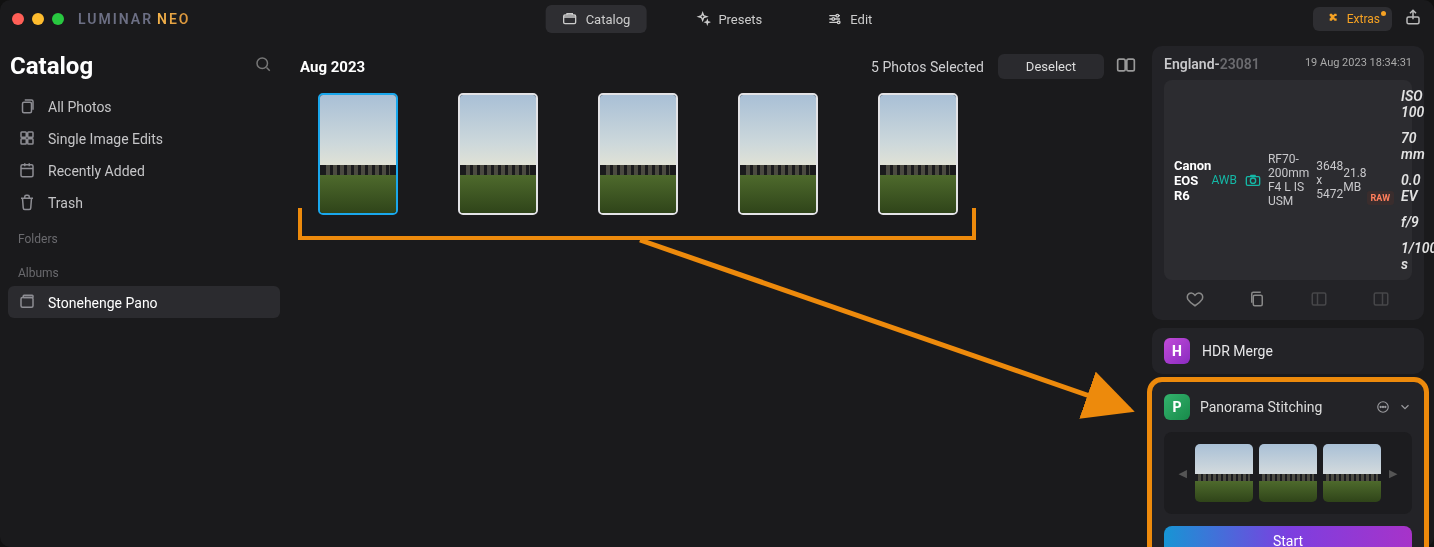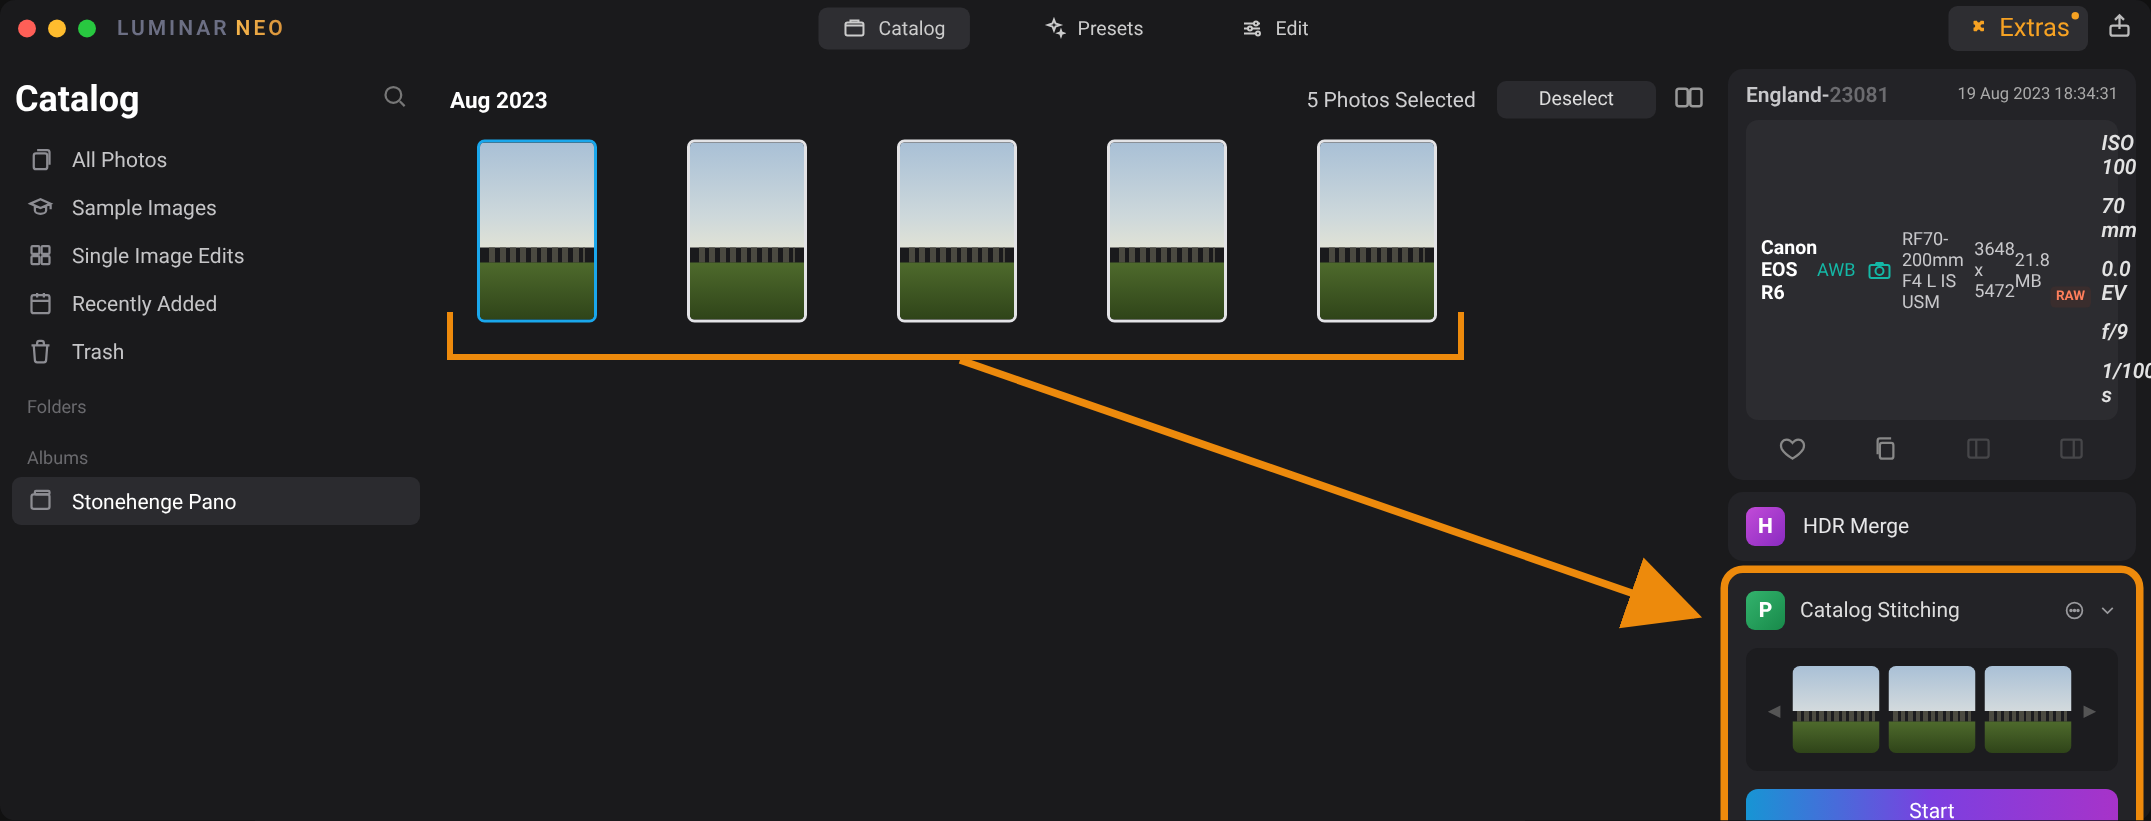--- a/index.html
+++ b/index.html
@@ -13,21 +13,21 @@
   .tr-min { background: #febc2e; }
   .tr-max { background: #28c840; }
   .app-name { margin-left: 14px; letter-spacing: 2px; font-size: 14px; font-weight: 600; display: flex; gap: 4px; align-items: center; }
   .app-name .lum { color: #6c6f84; }
   .app-name .neo { background: linear-gradient(90deg,#f5b44b,#d7923a); -webkit-background-clip: text; color: transparent; }
   .tab-cluster { position: absolute; left: 50%; transform: translateX(-50%); display: flex; gap: 32px; align-items: center; }
   .tab-btn { display: flex; align-items: center; gap: 8px; font-size: 13px; color: #ccc; padding: 6px 16px; border-radius: 6px; cursor: pointer; }
   .tab-btn.selected { background: #2e2e32; }
   .tab-btn svg { width: 16px; height: 16px; }
   .right-tools { margin-left: auto; display: flex; align-items: center; gap: 12px; }
-  .extras-btn { display: flex; align-items: center; gap: 8px; background: #2e2e32; padding: 5px 12px; border-radius: 6px; color: #f6a223; font-size: 17px; cursor: pointer; position: relative; }
+  .extras-btn { display: flex; align-items: center; gap: 8px; background: #2e2e32; padding: 5px 12px; border-radius: 6px; color: #f6a223; font-size: 12px; cursor: pointer; position: relative; }
   .extras-dot { width: 5px; height: 5px; border-radius: 50%; background: #f6a223; position: absolute; top: 4px; right: 6px; }
   .share-btn svg { width: 18px; height: 18px; color: #bbb; }
   
   .body { flex: 1; display: flex; overflow: hidden; }
   
   .sidebar { width: 288px; padding: 10px 8px 0 8px; display: flex; flex-direction: column; }
   .sidebar-head { display: flex; align-items: center; justify-content: space-between; padding: 4px 8px 10px 2px; }
   .sidebar-title { font-size: 24px; font-weight: 700; color: #fff; }
   .search-icon svg { width: 18px; height: 18px; color: #777; }
   .add-btn { background: #0a6bf0; color: #fff; border-radius: 8px; text-align: center; padding: 9px 0; font-size: 14px; font-weight: 500; cursor: pointer; margin-bottom: 14px; }
@@ -155,26 +155,20 @@
 
       <div class="side-item">
         <svg viewBox="0 0 24 24" fill="none" stroke="currentColor" stroke-width="2">
             <rect x="6" y="7" width="12" height="14" rx="2"></rect>
             <path d="M9 4h9a2 2 0 012 2v11"></path>
           </svg>
         <span>All Photos</span>
       </div>
       <div class="side-item">
         <svg viewBox="0 0 24 24" fill="none" stroke="currentColor" stroke-width="2">
-            <path d="M3 9l9-4 9 4-9 4-9-4zM21 9v5M7 11v4c0 1.66 2.24 3 5 3s5-1.34 5-3v-4"></path>
-          </svg>
-        <span>Sample Images</span>
-      </div>
-      <div class="side-item">
-        <svg viewBox="0 0 24 24" fill="none" stroke="currentColor" stroke-width="2">
             <rect x="4" y="4" width="7" height="7" rx="1"></rect>
             <rect x="13" y="4" width="7" height="7" rx="1"></rect>
             <rect x="4" y="13" width="7" height="7" rx="1"></rect>
             <rect x="13" y="13" width="7" height="7" rx="1"></rect>
           </svg>
         <span>Single Image Edits</span>
       </div>
       <div class="side-item">
         <svg viewBox="0 0 24 24" fill="none" stroke="currentColor" stroke-width="2">
             <rect x="4" y="5" width="16" height="16" rx="2"></rect>
@@ -301,21 +295,21 @@
       </div>
 
       <div class="ext-card">
         <div class="ext-icon hdr">H</div>
         <span>HDR Merge</span>
       </div>
 
       <div class="pano-card">
         <div class="pano-head">
           <div class="ext-icon pano">P</div>
-          <span style="font-size:14px;">Catalog Stitching</span>
+          <span style="font-size:14px;">Panorama Stitching</span>
           <div class="dots">
             <svg viewBox="0 0 24 24" fill="none" stroke="currentColor" stroke-width="2">
                 <circle cx="12" cy="12" r="9"></circle>
                 <circle cx="8" cy="12" r="1" fill="currentColor"></circle>
                 <circle cx="12" cy="12" r="1" fill="currentColor"></circle>
                 <circle cx="16" cy="12" r="1" fill="currentColor"></circle>
               </svg>
             <svg viewBox="0 0 24 24" fill="none" stroke="currentColor" stroke-width="2">
                 <path d="M6 9l6 6 6-6"></path>
               </svg>

